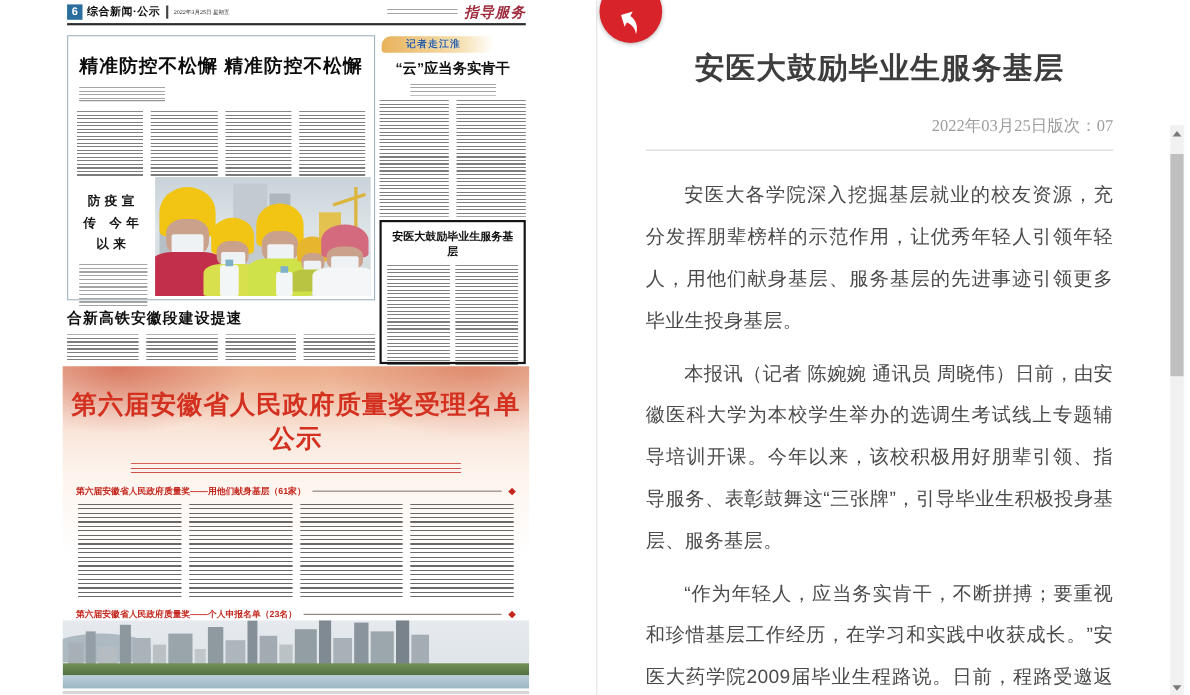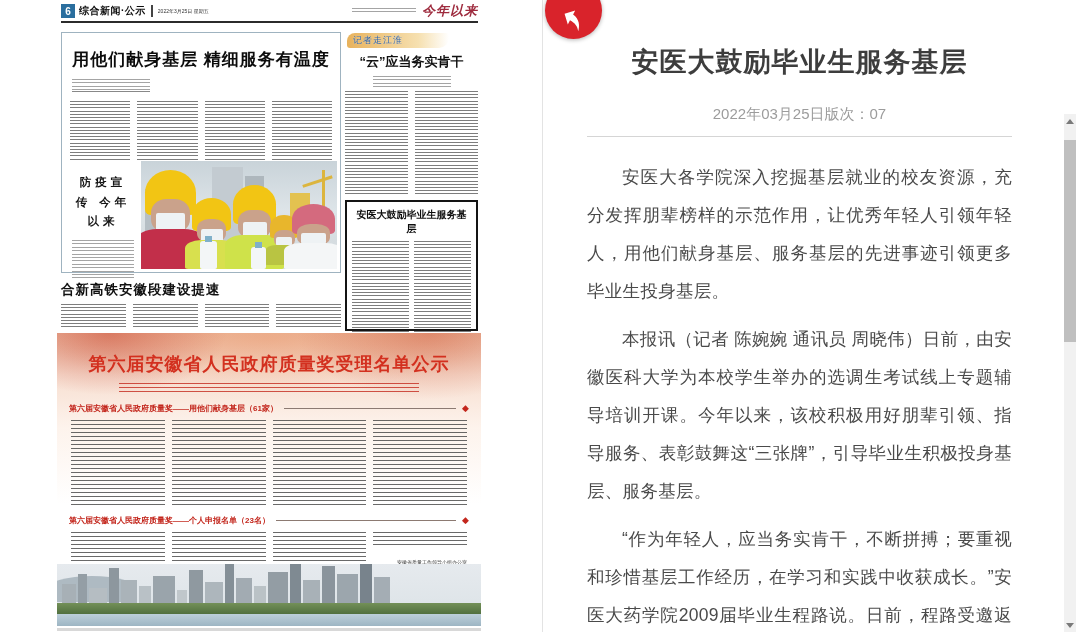--- a/index.html
+++ b/index.html
@@ -43,36 +43,36 @@
   .mask{position:absolute;left:22%;right:22%;top:44%;height:18%;background:#eef2f4;border-radius:2px;}
   .vest{position:absolute;left:-18%;right:-18%;top:60%;bottom:0;border-radius:30% 30% 6% 6%;}
   .bottle{position:absolute;background:#f3f6f7;border-radius:3px 3px 2px 2px;}
   .bottle i{position:absolute;left:30%;right:30%;top:-5px;height:6px;background:#7fb0c9;display:block;}
 
   .rail{position:absolute;left:6px;top:281px;width:280px;height:48px;}
   .rail-headline{text-align:left;font-size:13.5px;font-weight:800;color:#111;letter-spacing:1px;}
   .rail-cols{margin-top:5px;height:24px;}
 
   .cloud{position:absolute;left:290px;top:33px;width:133px;height:164px;}
-  .banner{width:102px;height:15px;margin-left:2px;background:linear-gradient(90deg,#e8b25c,#f6e0b0 70%,rgba(246,224,176,0));border-radius:8px 3px 10px 3px;display:flex;align-items:center;padding-left:6px;font-size:9px;font-weight:400;color:#2d5e9e;letter-spacing:1px;text-shadow:0 0 1px rgba(255,255,255,.8);}
+  .banner{width:102px;height:15px;margin-left:2px;background:linear-gradient(90deg,#e8b25c,#f6e0b0 70%,rgba(246,224,176,0));border-radius:8px 3px 10px 3px;display:flex;align-items:center;padding-left:22px;font-size:9px;font-weight:700;color:#2d5e9e;letter-spacing:1px;text-shadow:0 0 1px rgba(255,255,255,.8);}
   .cloud-headline{margin-top:5px;text-align:center;font-size:13px;font-weight:800;color:#101010;}
   .cloud-by{width:78px;margin:5px auto 4px;height:11px;}
   .cloud-cols{height:106px;}
 
   .bbox{position:absolute;left:290px;top:200px;width:133px;height:131px;border:2px solid #141414;background:#fff;padding:6px 5px 4px;}
   .bbox-headline{text-align:center;font-size:10px;font-weight:800;color:#0d0d0d;margin-bottom:5px;}
   .bbox-cols{height:96px;}
 
   .announce{position:absolute;left:2px;top:333px;width:424px;height:295px;
     background:
       radial-gradient(ellipse 40% 30% at 12% 0%, rgba(197,58,38,.50), transparent 70%),
       radial-gradient(ellipse 45% 32% at 88% 0%, rgba(205,80,48,.45), transparent 70%),
       radial-gradient(ellipse 70% 25% at 50% 2%, rgba(233,140,90,.40), transparent 75%),
       linear-gradient(180deg,#edbfa6 0%,#f7ded0 14%,#fdf3ec 32%,#ffffff 58%);}
-  .ann-title{margin:0;padding-top:19px;text-align:center;font-size:18px;font-weight:900;color:#d3301f;letter-spacing:1px;}
+  .ann-title{margin:0;padding-top:19px;text-align:center;font-size:23px;font-weight:900;color:#d3301f;letter-spacing:1px;}
   .ann-sub-tx{width:300px;height:11px;margin:7px auto 0;}
   .ann-row{display:flex;align-items:center;margin:9px 12px 0;}
   .ann-row-label{font-size:8px;font-weight:800;color:#c3261c;white-space:nowrap;}
   .ann-line{flex:1;height:1px;background:#8c7a72;margin:0 6px;}
   .diamond{color:#c3261c;font-size:9px;line-height:1;}
   .ann-cols{margin:6px 14px 0;}
   .ann-cols-1{height:86px;}
   .ann-cols-2{height:44px;}
   .signoff{margin-top:12px;text-align:right;font-size:5px;line-height:1.8;color:#3a3a3a;}
   .skyline{position:absolute;left:0;right:0;bottom:2px;height:62px;background:linear-gradient(180deg,#e6eaee 0%,#dfe5e9 60%);overflow:hidden;}
@@ -80,21 +80,21 @@
   .sk-b{position:absolute;left:0;right:0;bottom:22px;display:flex;align-items:flex-end;gap:2px;padding:0 5px;}
   .sk-b i{display:block;}
   .trees{position:absolute;left:0;right:0;bottom:12px;height:11px;background:linear-gradient(180deg,#739058 0%,#51703f 100%);}
   .water{position:absolute;left:0;right:0;bottom:0;height:12px;background:linear-gradient(180deg,#bccfda 0%,#9db5c3 100%);}
   .page-edge{position:absolute;left:2px;right:2px;top:628px;height:3px;background:#d8d8d8;}
 
   
   .panel{position:absolute;left:542px;top:0;width:540px;height:632px;background:#fff;border-left:1px solid #e3e3e3;overflow:hidden;}
   .article{position:absolute;left:44px;right:70px;top:0;}
   .a-title{margin-top:44px;text-align:center;font-size:27px;font-weight:600;color:#3d3d3d;letter-spacing:1px;}
-  .a-meta{display:flex;justify-content:center;margin-top:25px;font-size:15px;color:#9c9c9c;}
+  .a-meta{display:flex;justify-content:flex-end;margin-top:25px;font-size:15px;color:#9c9c9c;font-family:Liberation Serif, serif;}
   .a-divider{height:1px;background:#d5d5d5;margin-top:12px;}
   .a-body{margin-top:21px;font-size:17.5px;color:#4a4a4a;line-height:38px;text-align:justify;letter-spacing:.3px;}
   .a-body p{text-indent:2em;margin:0 0 10px;}
 
   .back{position:absolute;left:545px;top:-18px;width:57px;height:57px;border-radius:50%;background:#d9232b;box-shadow:0 1px 4px rgba(0,0,0,.3);display:flex;align-items:flex-end;justify-content:center;padding-bottom:7px;cursor:pointer;}
 
   
   .sb{position:absolute;left:1064px;top:114px;width:12px;height:518px;background:#f1f1f1;}
   .sb-btn{position:absolute;left:0;width:12px;height:14px;display:flex;align-items:center;justify-content:center;background:#f1f1f1;}
   .sb-up{top:0;}
@@ -110,26 +110,26 @@
 
   <div class="newspaper">
 
     <div class="np-header">
       <div class="pageno">6</div>
       <div class="np-section">综合新闻·公示</div>
       <div class="np-sep"></div>
       <div class="np-date">2022年3月25日 星期五</div>
       <div class="hdr-right">
         <div class="credits-tx tx-lt"></div>
-        <div class="masthead">今年以来</div>
+        <div class="masthead">指导服务</div>
       </div>
     </div>
 
     <div class="main-box">
-      <div class="main-headline">用他们献身基层 精细服务有温度</div>
+      <div class="main-headline">精准防控不松懈 精准防控不松懈</div>
       <div class="byline-tx tx-lt"></div>
       <div class="main-cols cols">
         <div class="tx"></div>
           <div class="tx"></div>
           <div class="tx"></div>
           <div class="tx"></div>
       </div>
       <div class="photo-row">
         <div class="cap">
           <div class="cap-title">防疫宣传 今年以来</div>

